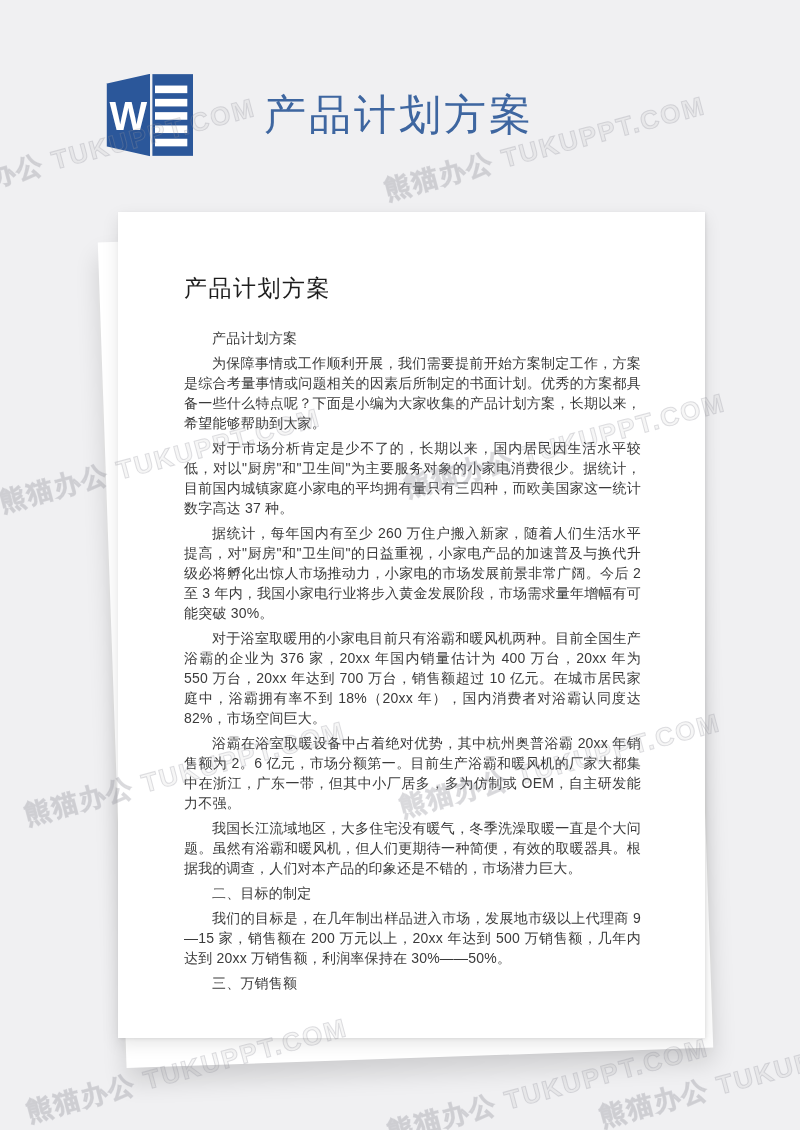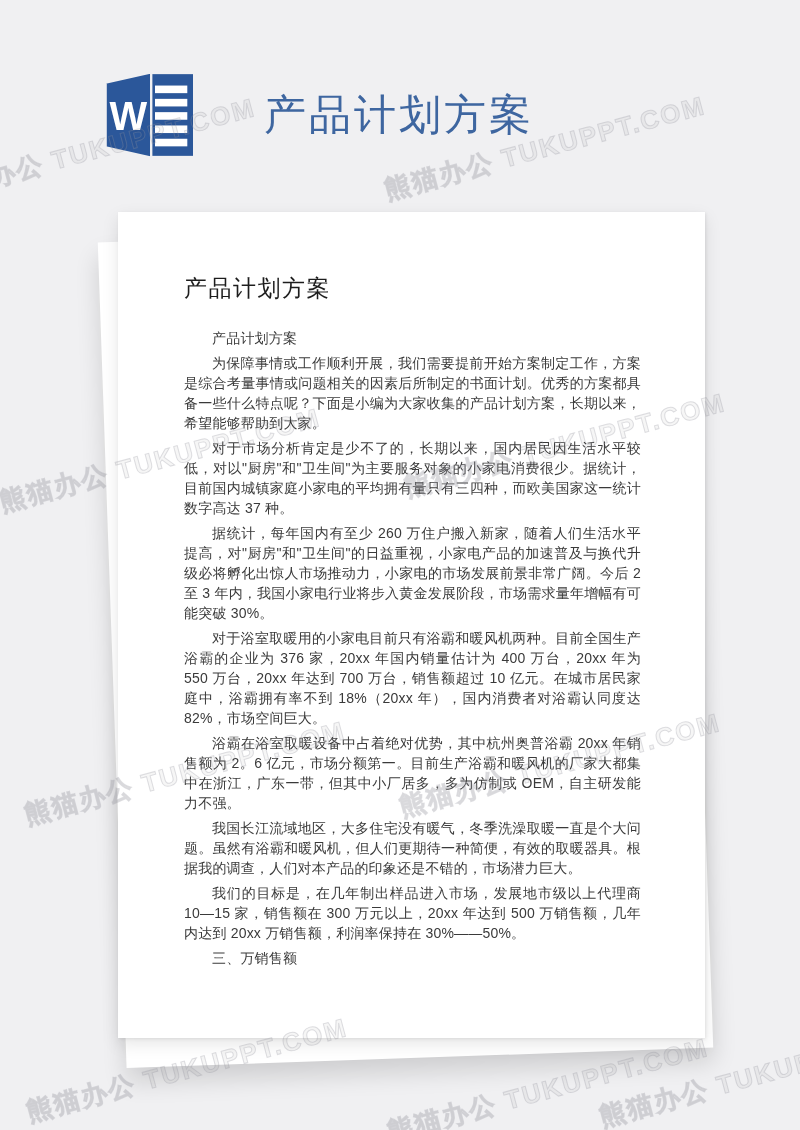--- a/index.html
+++ b/index.html
@@ -121,21 +121,22 @@
 <div class="page page-main">
   <h2 class="doc-title">产品计划方案</h2>
   <div class="doc-body" id="doc-body">
       <p class="para">产品计划方案</p>
       <p class="para">为保障事情或工作顺利开展，我们需要提前开始方案制定工作，方案是综合考量事情或问题相关的因素后所制定的书面计划。优秀的方案都具备一些什么特点呢？下面是小编为大家收集的产品计划方案，长期以来，希望能够帮助到大家。</p>
       <p class="para">对于市场分析肯定是少不了的，长期以来，国内居民因生活水平较低，对以"厨房"和"卫生间"为主要服务对象的小家电消费很少。据统计，目前国内城镇家庭小家电的平均拥有量只有三四种，而欧美国家这一统计数字高达 37 种。</p>
       <p class="para">据统计，每年国内有至少 260 万住户搬入新家，随着人们生活水平提高，对"厨房"和"卫生间"的日益重视，小家电产品的加速普及与换代升级必将孵化出惊人市场推动力，小家电的市场发展前景非常广阔。今后 2 至 3 年内，我国小家电行业将步入黄金发展阶段，市场需求量年增幅有可能突破 30%。</p>
       <p class="para">对于浴室取暖用的小家电目前只有浴霸和暖风机两种。目前全国生产浴霸的企业为 376 家，20xx 年国内销量估计为 400 万台，20xx 年为 550 万台，20xx 年达到 700 万台，销售额超过 10 亿元。在城市居民家庭中，浴霸拥有率不到 18%（20xx 年），国内消费者对浴霸认同度达 82%，市场空间巨大。</p>
       <p class="para">浴霸在浴室取暖设备中占着绝对优势，其中杭州奥普浴霸 20xx 年销售额为 2。6 亿元，市场分额第一。目前生产浴霸和暖风机的厂家大都集中在浙江，广东一带，但其中小厂居多，多为仿制或 OEM，自主研发能力不强。</p>
       <p class="para">我国长江流域地区，大多住宅没有暖气，冬季洗澡取暖一直是个大问题。虽然有浴霸和暖风机，但人们更期待一种简便，有效的取暖器具。根据我的调查，人们对本产品的印象还是不错的，市场潜力巨大。</p>
-      <p class="para">我们的目标是，在几年制出样品进入市场，发展地市级以上代理商 10—15 家，销售额在 300 万元以上，20xx 年达到 500 万销售额，几年内达到 20xx 万销售额，利润率保持在 30%——50%。</p>
+      <p class="para">二、目标的制定</p>
+      <p class="para">我们的目标是，在几年制出样品进入市场，发展地市级以上代理商 9—15 家，销售额在 200 万元以上，20xx 年达到 500 万销售额，几年内达到 20xx 万销售额，利润率保持在 30%——50%。</p>
       <p class="para">三、万销售额</p>
     </div>
 </div>
 
 <div class="wm wm-1">熊猫办公 TUKUPPT.COM</div>
 <div class="wm wm-2">熊猫办公 TUKUPPT.COM</div>
 <div class="wm wm-3">熊猫办公 TUKUPPT.COM</div>
 <div class="wm wm-4">熊猫办公 TUKUPPT.COM</div>
 <div class="wm wm-5">熊猫办公 TUKUPPT.COM</div>
 <div class="wm wm-6">熊猫办公 TUKUPPT.COM</div>

